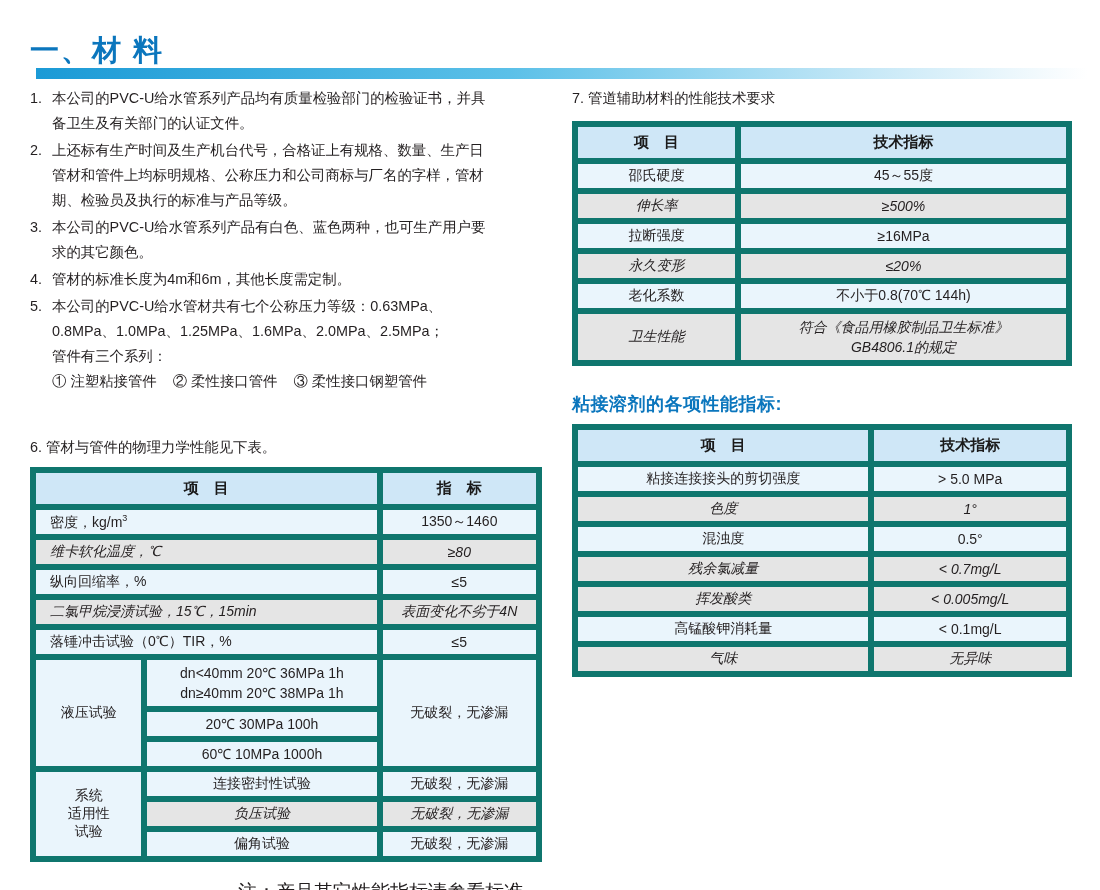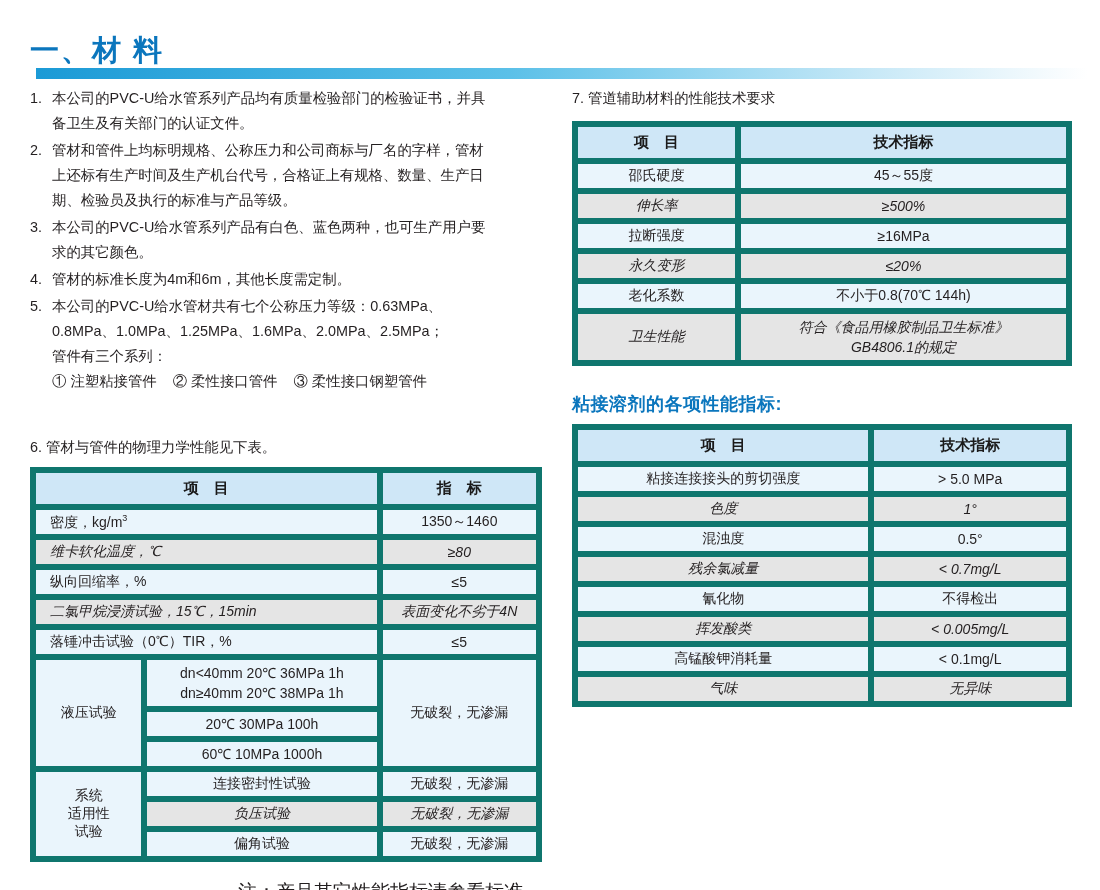--- a/index.html
+++ b/index.html
@@ -182,22 +182,22 @@
 
   <div id="col-left">
     <ol class="numlist" id="left-list">
         <li>
           <span class="num">1.</span>
           <span class="sub-line">本公司的PVC-U给水管系列产品均有质量检验部门的检验证书，并具</span>
           <span class="sub-line">备卫生及有关部门的认证文件。</span>
         </li>
         <li>
           <span class="num">2.</span>
+          <span class="sub-line">上还标有生产时间及生产机台代号，合格证上有规格、数量、生产日</span>
           <span class="sub-line">管材和管件上均标明规格、公称压力和公司商标与厂名的字样，管材</span>
-          <span class="sub-line">上还标有生产时间及生产机台代号，合格证上有规格、数量、生产日</span>
           <span class="sub-line">期、检验员及执行的标准与产品等级。</span>
         </li>
         <li>
           <span class="num">3.</span>
           <span class="sub-line">本公司的PVC-U给水管系列产品有白色、蓝色两种，也可生产用户要</span>
           <span class="sub-line">求的其它颜色。</span>
         </li>
         <li>
           <span class="num">4.</span>
           <span class="sub-line">管材的标准长度为4m和6m，其他长度需定制。</span>
@@ -332,24 +332,20 @@
               <td>1°</td>
             </tr>
             <tr class="odd">
               <td>混浊度</td>
               <td>0.5°</td>
             </tr>
             <tr class="even">
               <td>残余氯减量</td>
               <td>&lt; 0.7mg/L</td>
             </tr>
-            <tr class="odd">
-              <td>氰化物</td>
-              <td>不得检出</td>
-            </tr>
             <tr class="even">
               <td>挥发酸类</td>
               <td>&lt; 0.005mg/L</td>
             </tr>
             <tr class="odd">
               <td>高锰酸钾消耗量</td>
               <td>&lt; 0.1mg/L</td>
             </tr>
             <tr class="even">
               <td>气味</td>

